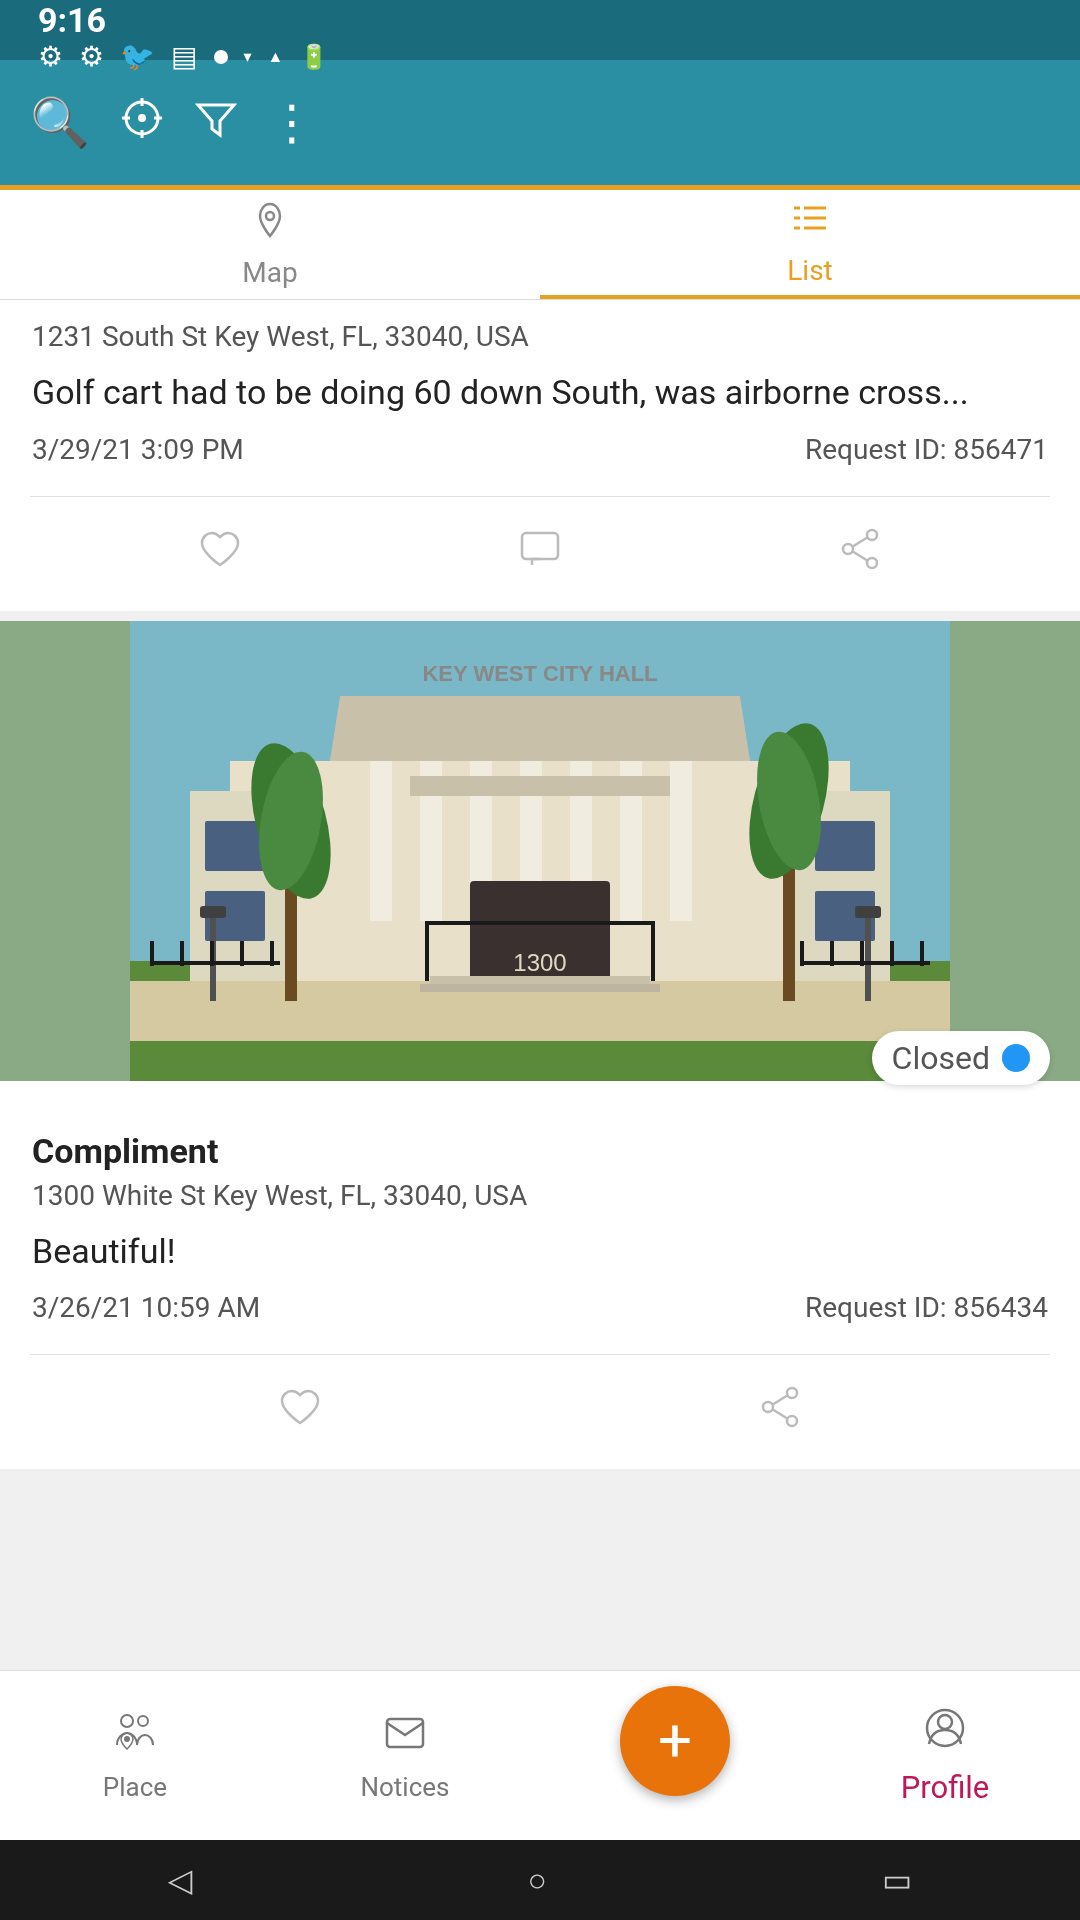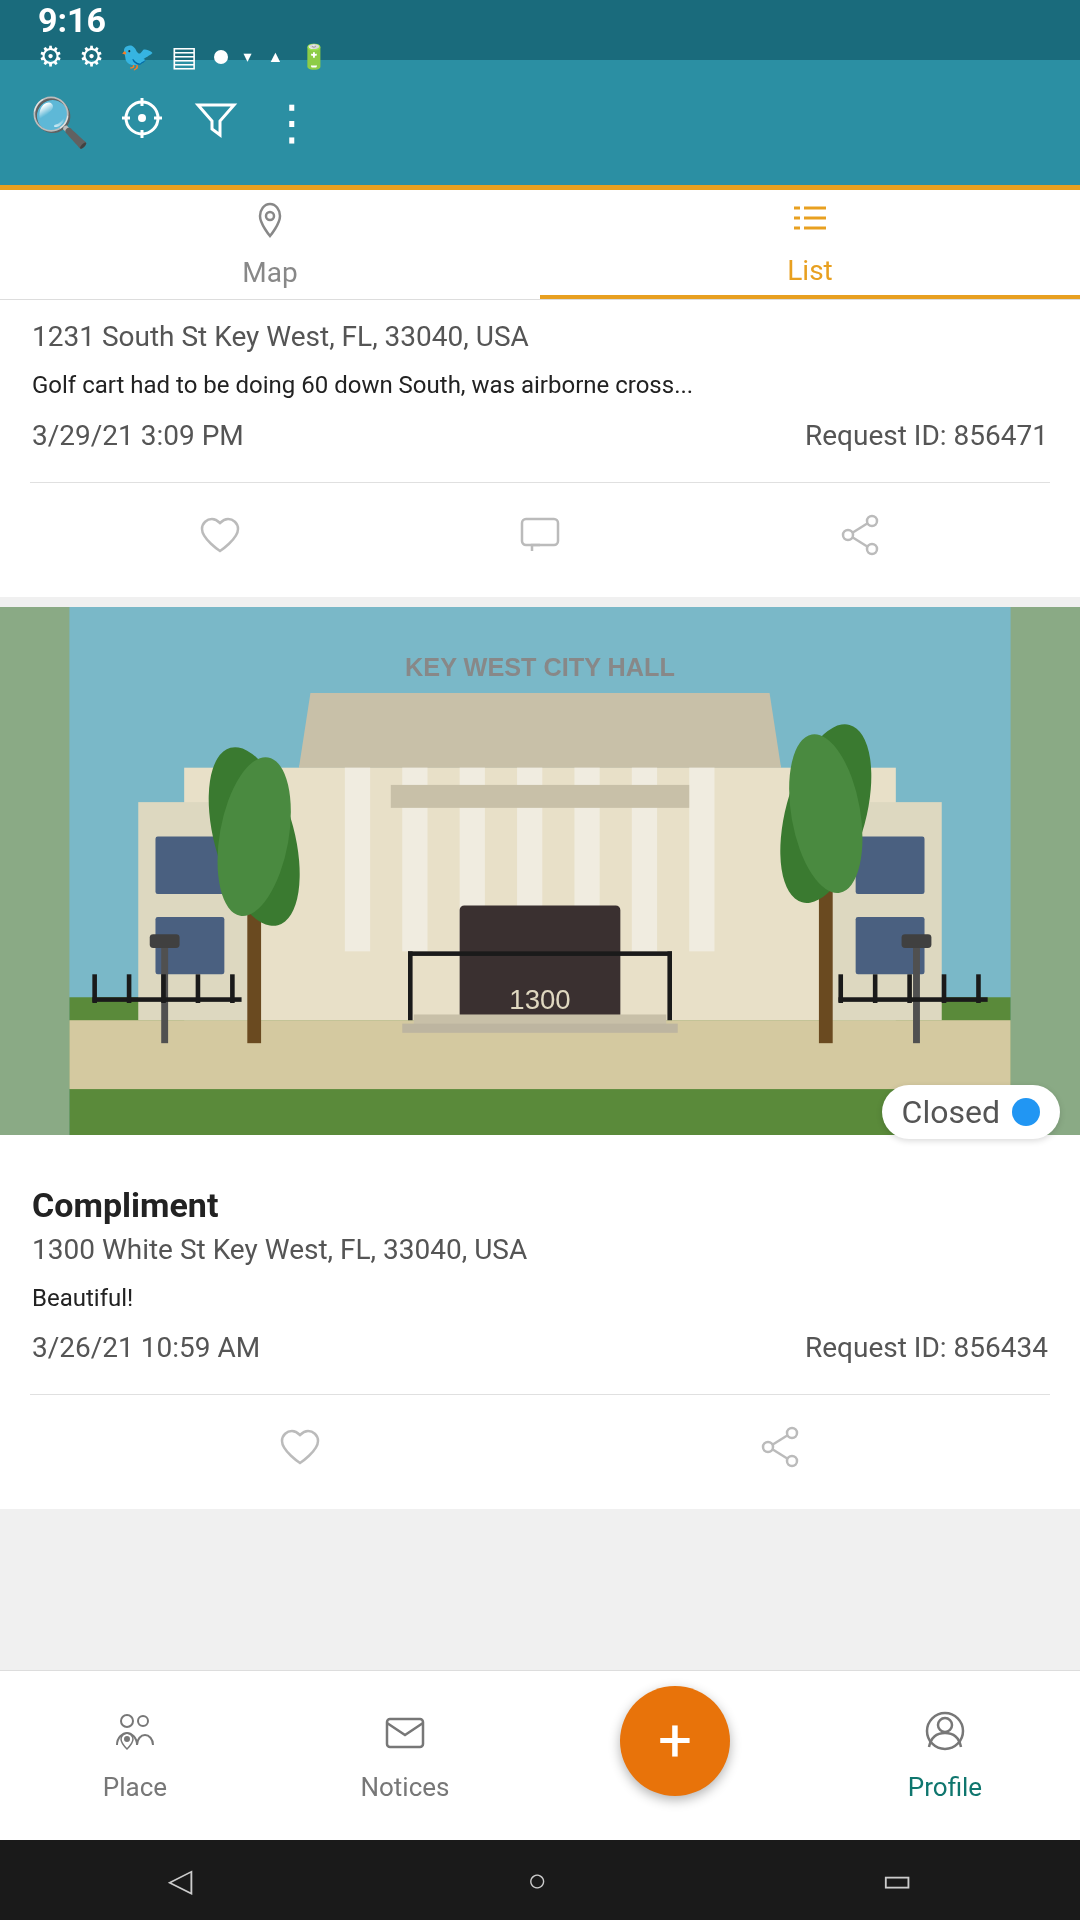--- a/index.html
+++ b/index.html
@@ -104,21 +104,21 @@
     
     .card-text-content {
       padding: 20px 32px;
     }
     .card-address {
       font-size: 28px;
       color: #555;
       margin-bottom: 16px;
     }
     .card-description {
-      font-size: 24px;
+      font-size: 34px;
       color: #222;
       margin-bottom: 16px;
       line-height: 1.4;
     }
     .card-meta {
       display: flex;
       justify-content: space-between;
       font-size: 28px;
       color: #555;
       margin-bottom: 10px;
@@ -138,21 +138,21 @@
       font-size: 44px;
       color: #aaa;
       cursor: pointer;
       background: none;
       border: none;
     }
 
     
     .card-image {
       width: 100%;
-      height: 528px;
+      height: 460px;
       background: #8aaa85;
       position: relative;
       overflow: hidden;
     }
 
     .status-badge {
       position: absolute;
       top: 20px;
       right: 30px;
       display: flex;
@@ -421,21 +421,21 @@
         <rect x="760" y="320" width="4" height="25" fill="#1a1a1a"></rect>
         <rect x="790" y="320" width="4" height="25" fill="#1a1a1a"></rect>
 
         <rect x="295" y="300" width="4" height="60" fill="#1a1a1a"></rect>
         <rect x="521" y="300" width="4" height="60" fill="#1a1a1a"></rect>
         <rect x="295" y="300" width="230" height="4" fill="#1a1a1a"></rect>
       </svg>
     </div>
 
     <div style="position:relative;">
-      <div class="status-badge" style="position:absolute; top:-50px; right:20px;">
+      <div class="status-badge" style="position:absolute; top:-50px; right:30px;">
         <span>Closed</span>
         <div class="status-dot"></div>
       </div>
     </div>
 
     <div class="card-text-content" style="padding-top:50px;">
       <div class="card-category">Compliment</div>
       <div class="card-address">1300 White St Key West, FL, 33040, USA</div>
       <div class="card-description">Beautiful!</div>
       <div class="card-meta">
@@ -498,21 +498,21 @@
 
 
   <div class="nav-item">
     <span class="nav-item-icon">
       <svg width="44" height="44" viewBox="0 0 44 44" fill="none" stroke="#777" stroke-width="2.5">
         <circle cx="22" cy="22" r="18"></circle>
         <circle cx="22" cy="16" r="7"></circle>
         <path d="M6 38 C8 28 14 24 22 24 C30 24 36 28 38 38"></path>
       </svg>
     </span>
-    <span style="font-size:26px;color:#0f766e">Profile</span>
+    <span style="font-size:31px;color:#be185d">Profile</span>
   </div>
 </div>
 
 <div class="android-nav">
   <span class="android-nav-btn">◁</span>
   <span class="android-nav-btn">○</span>
   <span class="android-nav-btn">▭</span>
 </div>
 
 </body></html>

